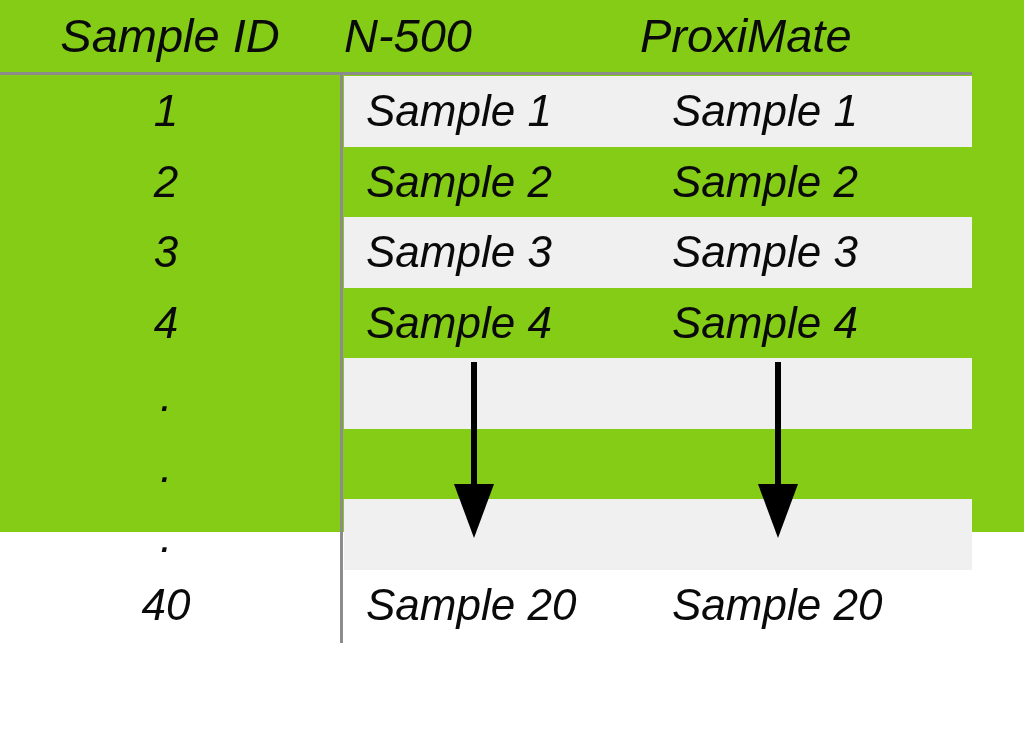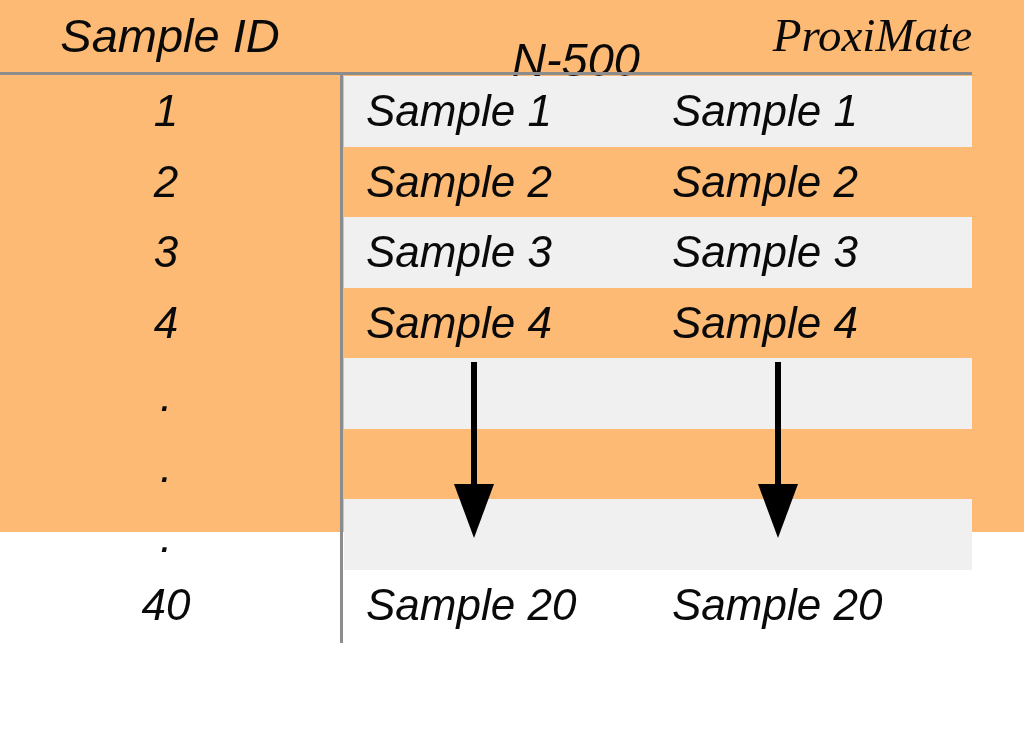--- a/index.html
+++ b/index.html
@@ -12,36 +12,36 @@
     height: 747px;
     font-family: "Liberation Sans", sans-serif;
     color: #000000;
     overflow: hidden;
   }
 
   #stage {
     position: relative;
     width: 1024px;
     height: 532px;
-    background: #fdba74;
+    background: #84cc16;
   }
 
   
   .hdr {
     position: absolute;
     font-style: italic;
     font-weight: 400;
     font-size: 47px;
     line-height: 1;
     white-space: nowrap;
     color: #0a0a0a;
   }
   #hdr-id        { left: 0px;   top: 12px; width: 340px; text-align: center; }
-  #hdr-n500      { left: 344px; top: 12px; width: 296px; text-align: right; margin-top: 24px; }
-  #hdr-proximate { left: 640px; top: 12px; width: 332px; text-align: right; font-family: Liberation Serif, serif; }
+  #hdr-n500      { left: 344px; top: 12px; width: 296px; text-align: left; }
+  #hdr-proximate { left: 640px; top: 12px; width: 332px; text-align: left; }
 
   .hdr-rule {
     position: absolute;
     left: 0px;
     top: 72px;
     width: 972px;
     height: 3px;
     background: #8c8c8c;
   }
 

